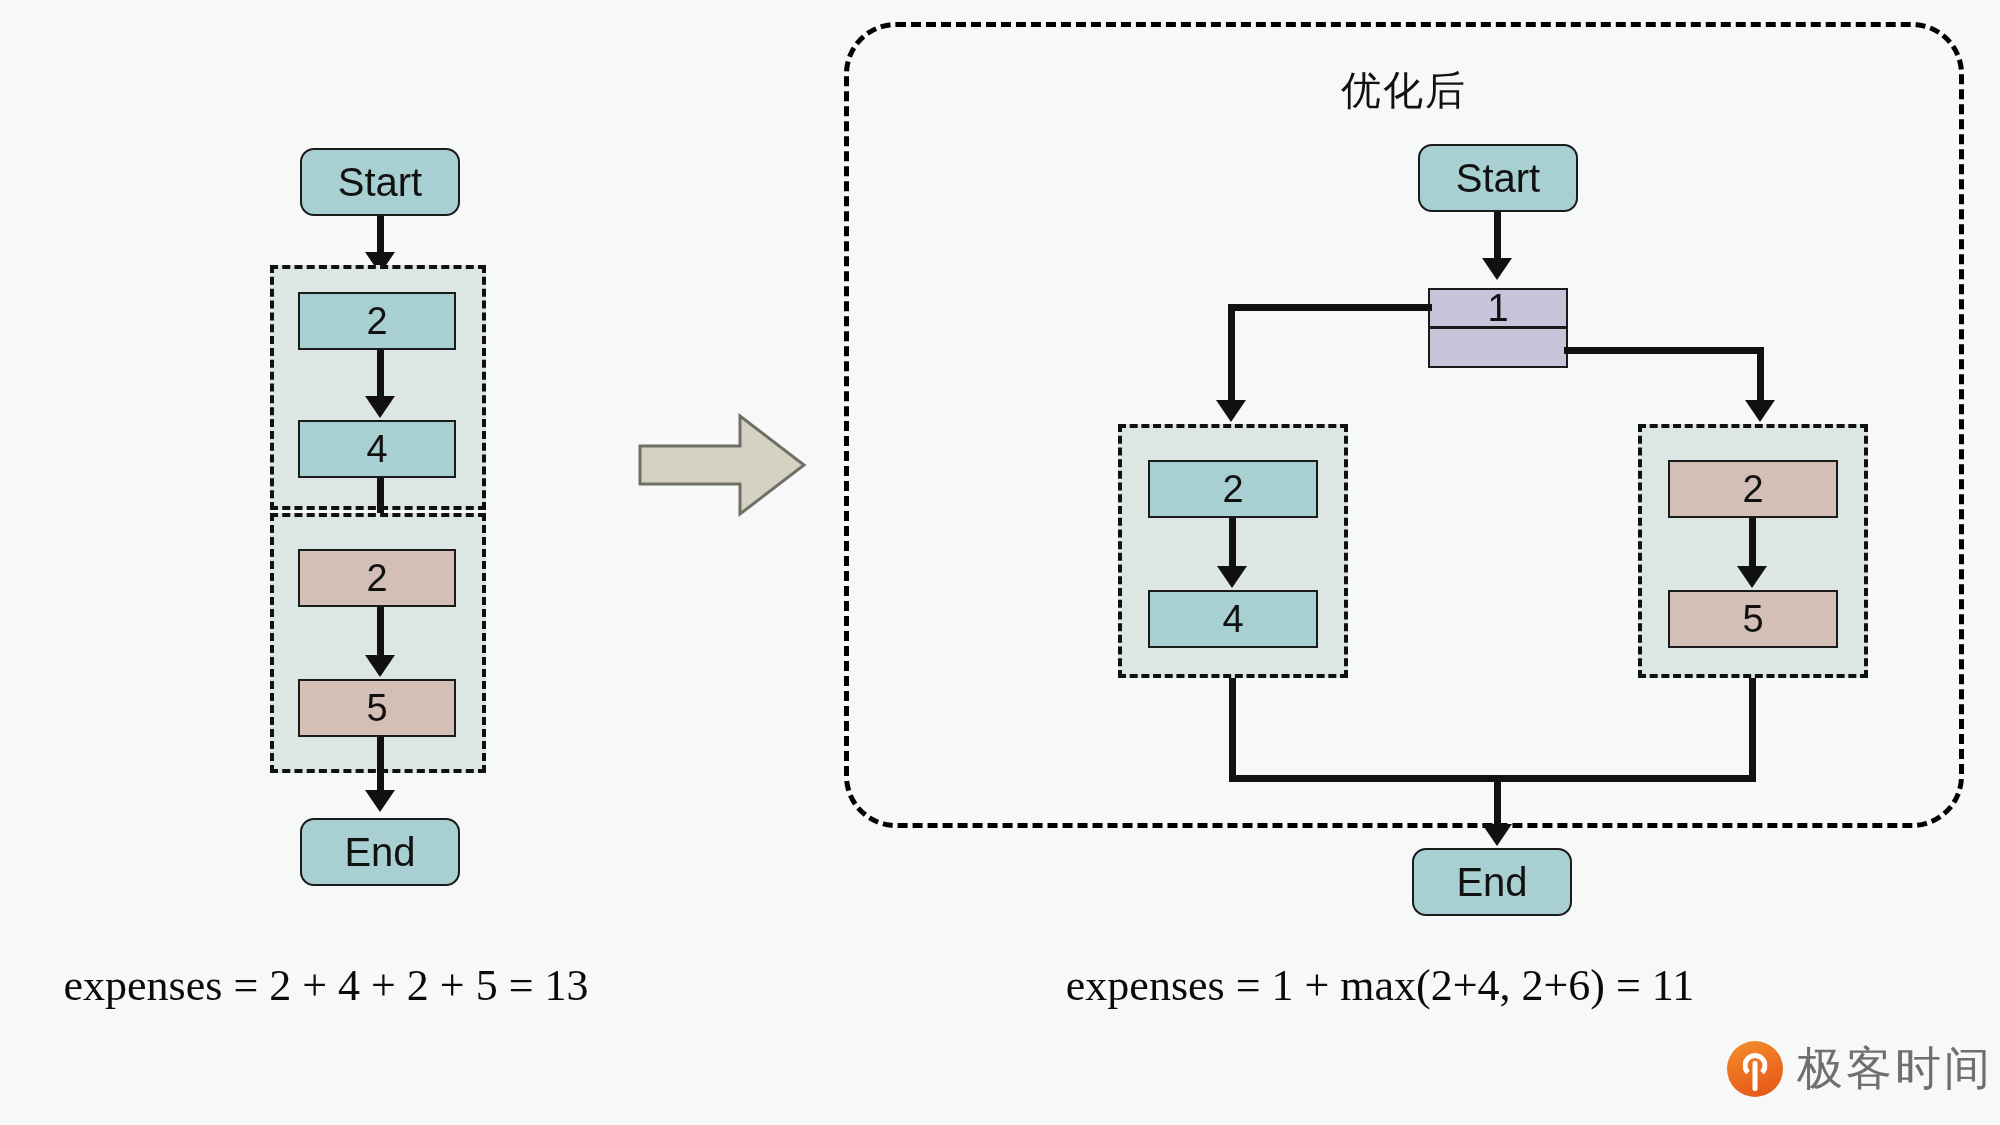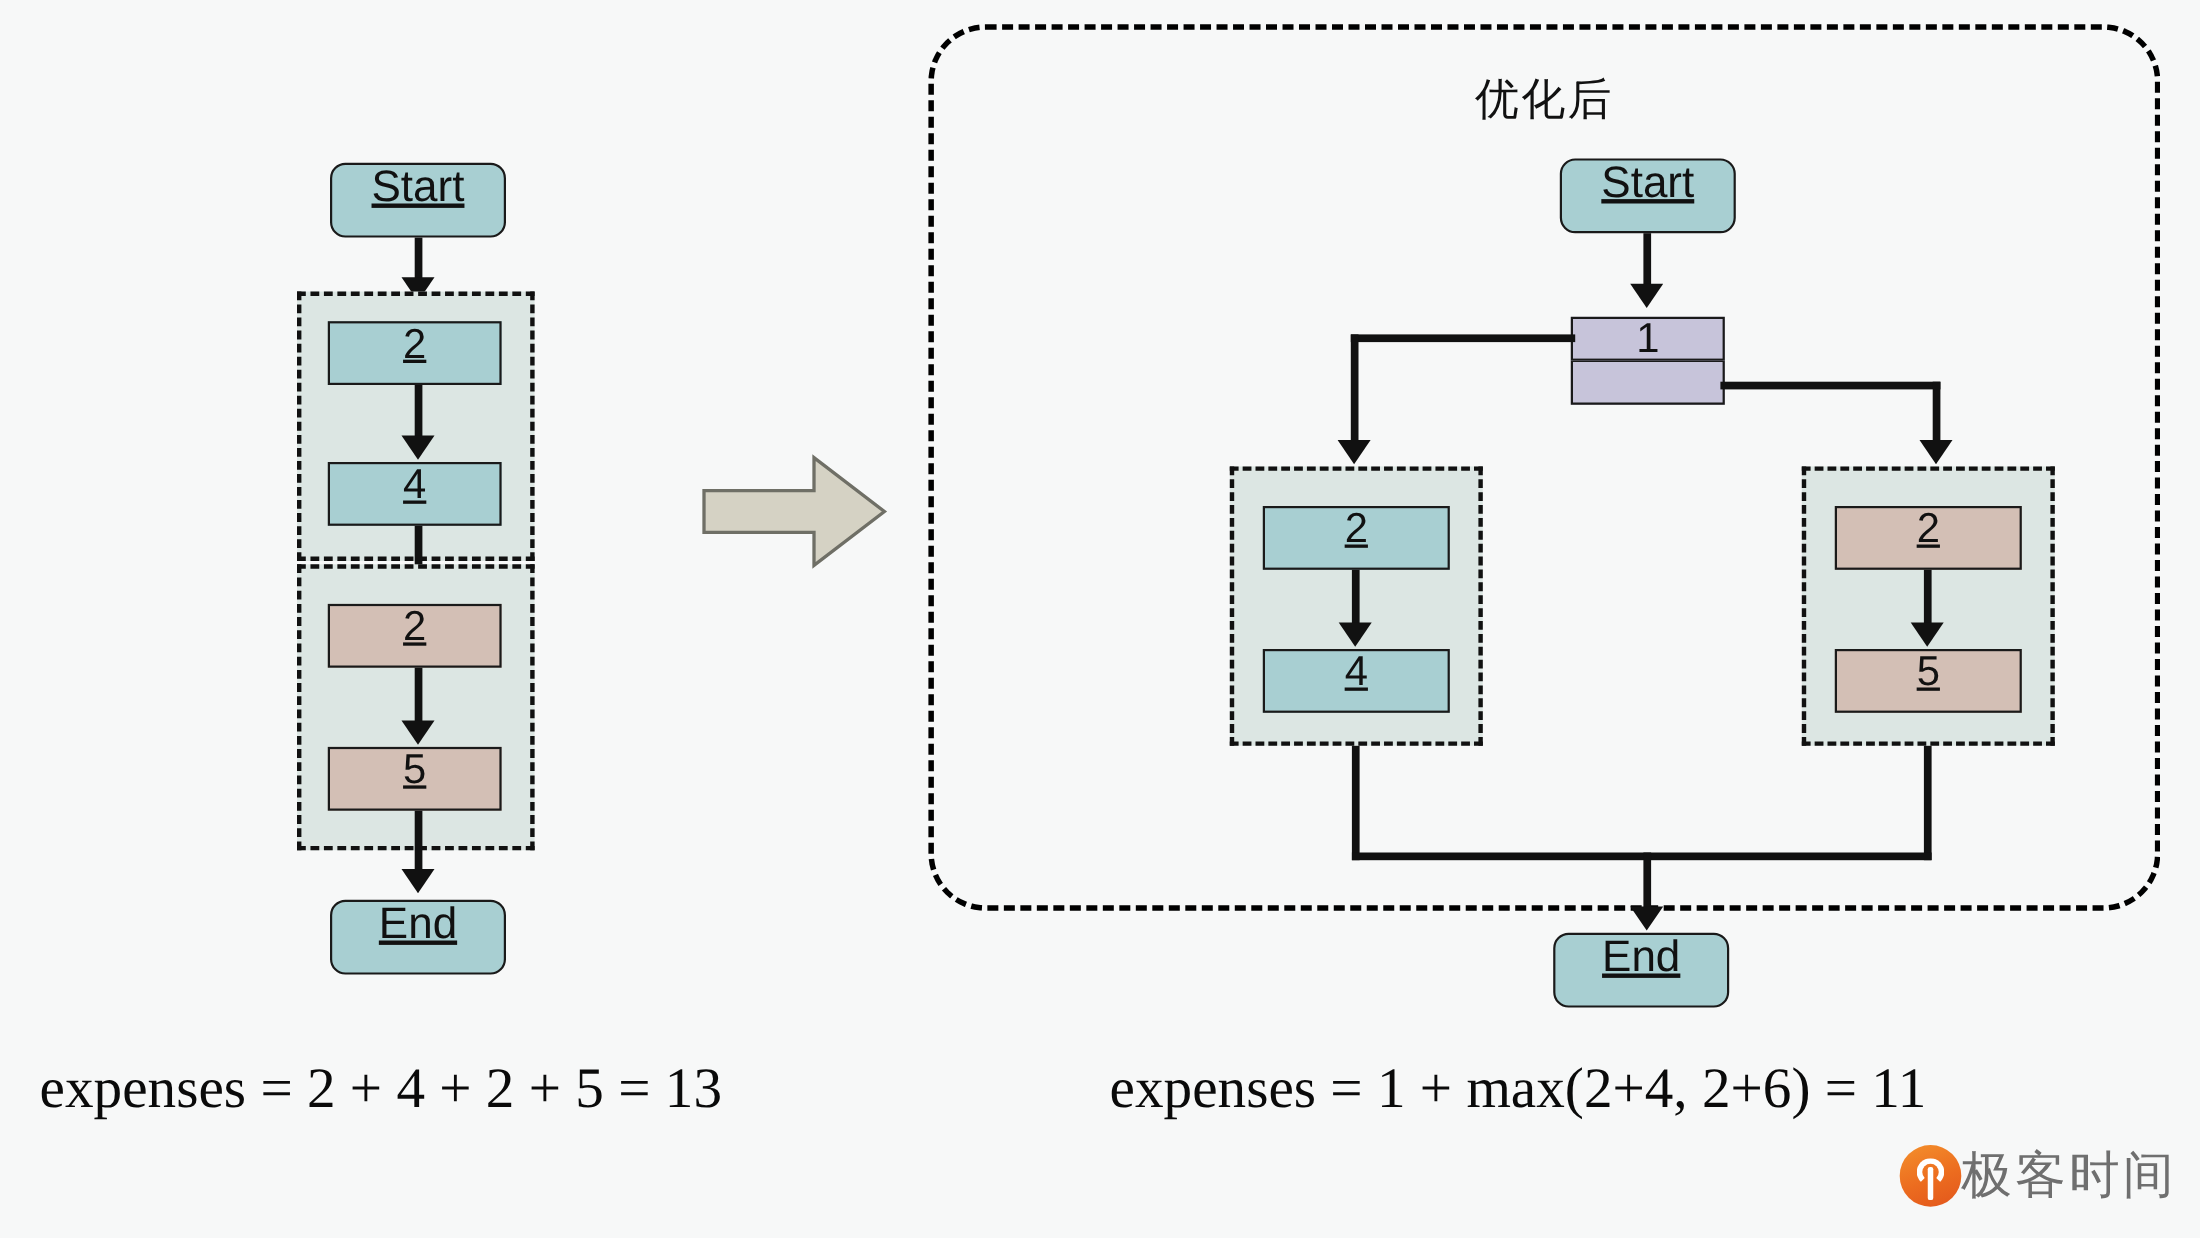--- a/index.html
+++ b/index.html
@@ -32,37 +32,37 @@
     color:#111;
     letter-spacing:2px;
     font-family:"Liberation Sans","DejaVu Sans",sans-serif;
   }
 
   .formula{
     position:absolute;
     width:100%;
     text-align:center;
     font-family:"Liberation Serif","DejaVu Serif",serif;
-    font-size:52px;
+    font-size:44px;
     color:#0a0a0a;
     white-space:nowrap;
   }
 
   
   .node{
     position:absolute;
     box-sizing:border-box;
     border:2.5px solid #1a1a1a;
     display:flex;
+    align-items:center;
     justify-content:center;
     font-size:38px;
     color:#111;
     font-family:"Liberation Sans","DejaVu Sans",sans-serif;
     line-height:1;
-    text-decoration:underline;
   }
   .node.teal{background:#a8cfd2;}
   .node.tan{background:#d3bfb5;}
   .node.term{border-radius:14px;background:#a8cfd2;font-size:40px;}
 
   
   .split{position:absolute;}
   .split .half{
     position:absolute;left:0;width:100%;
     box-sizing:border-box;
@@ -93,21 +93,21 @@
     border-right:15px solid transparent;
     border-top:22px solid #111;
   }
 
   
   .bigarrow{position:absolute;left:636px;top:410px;width:172px;height:110px;}
 
   
   .watermark{
     position:absolute;left:1727px;top:1038px;
-    display:flex;align-items:center;
+    display:flex;align-items:center;gap:14px;
   }
   .wm-logo{
     width:56px;height:56px;border-radius:50%;
     background:linear-gradient(160deg,#f4902c 0%,#ec6c1f 55%,#e2561c 100%);
     position:relative;
   }
   .wm-logo::after{
     content:"";position:absolute;left:50%;top:12px;
     transform:translateX(-50%);
     width:15px;height:15px;border-radius:50%;

